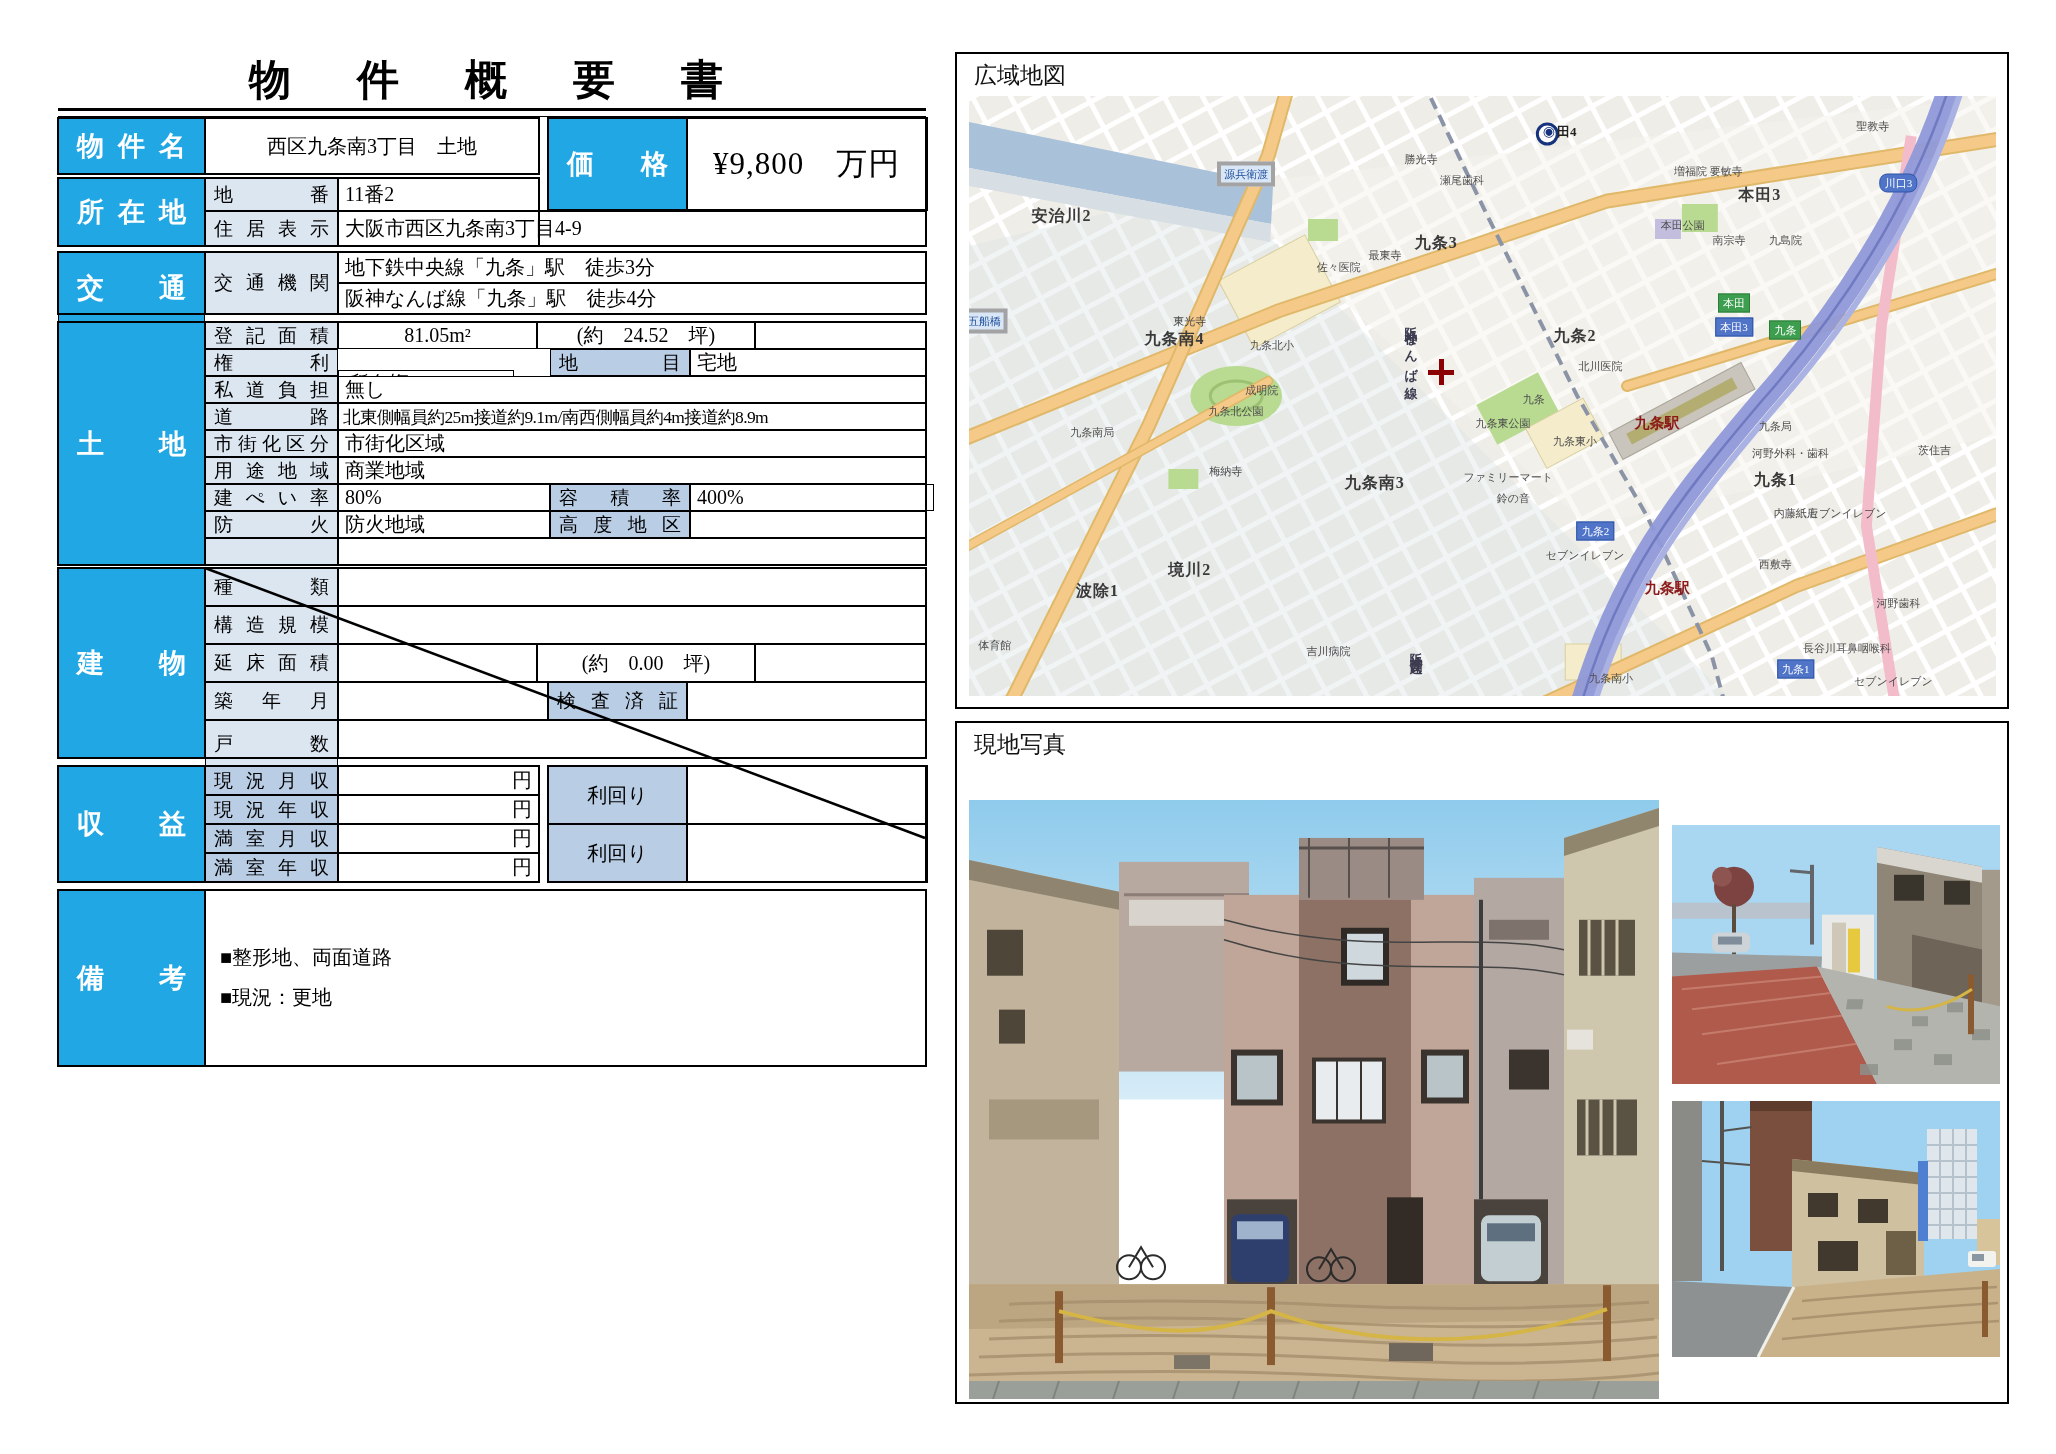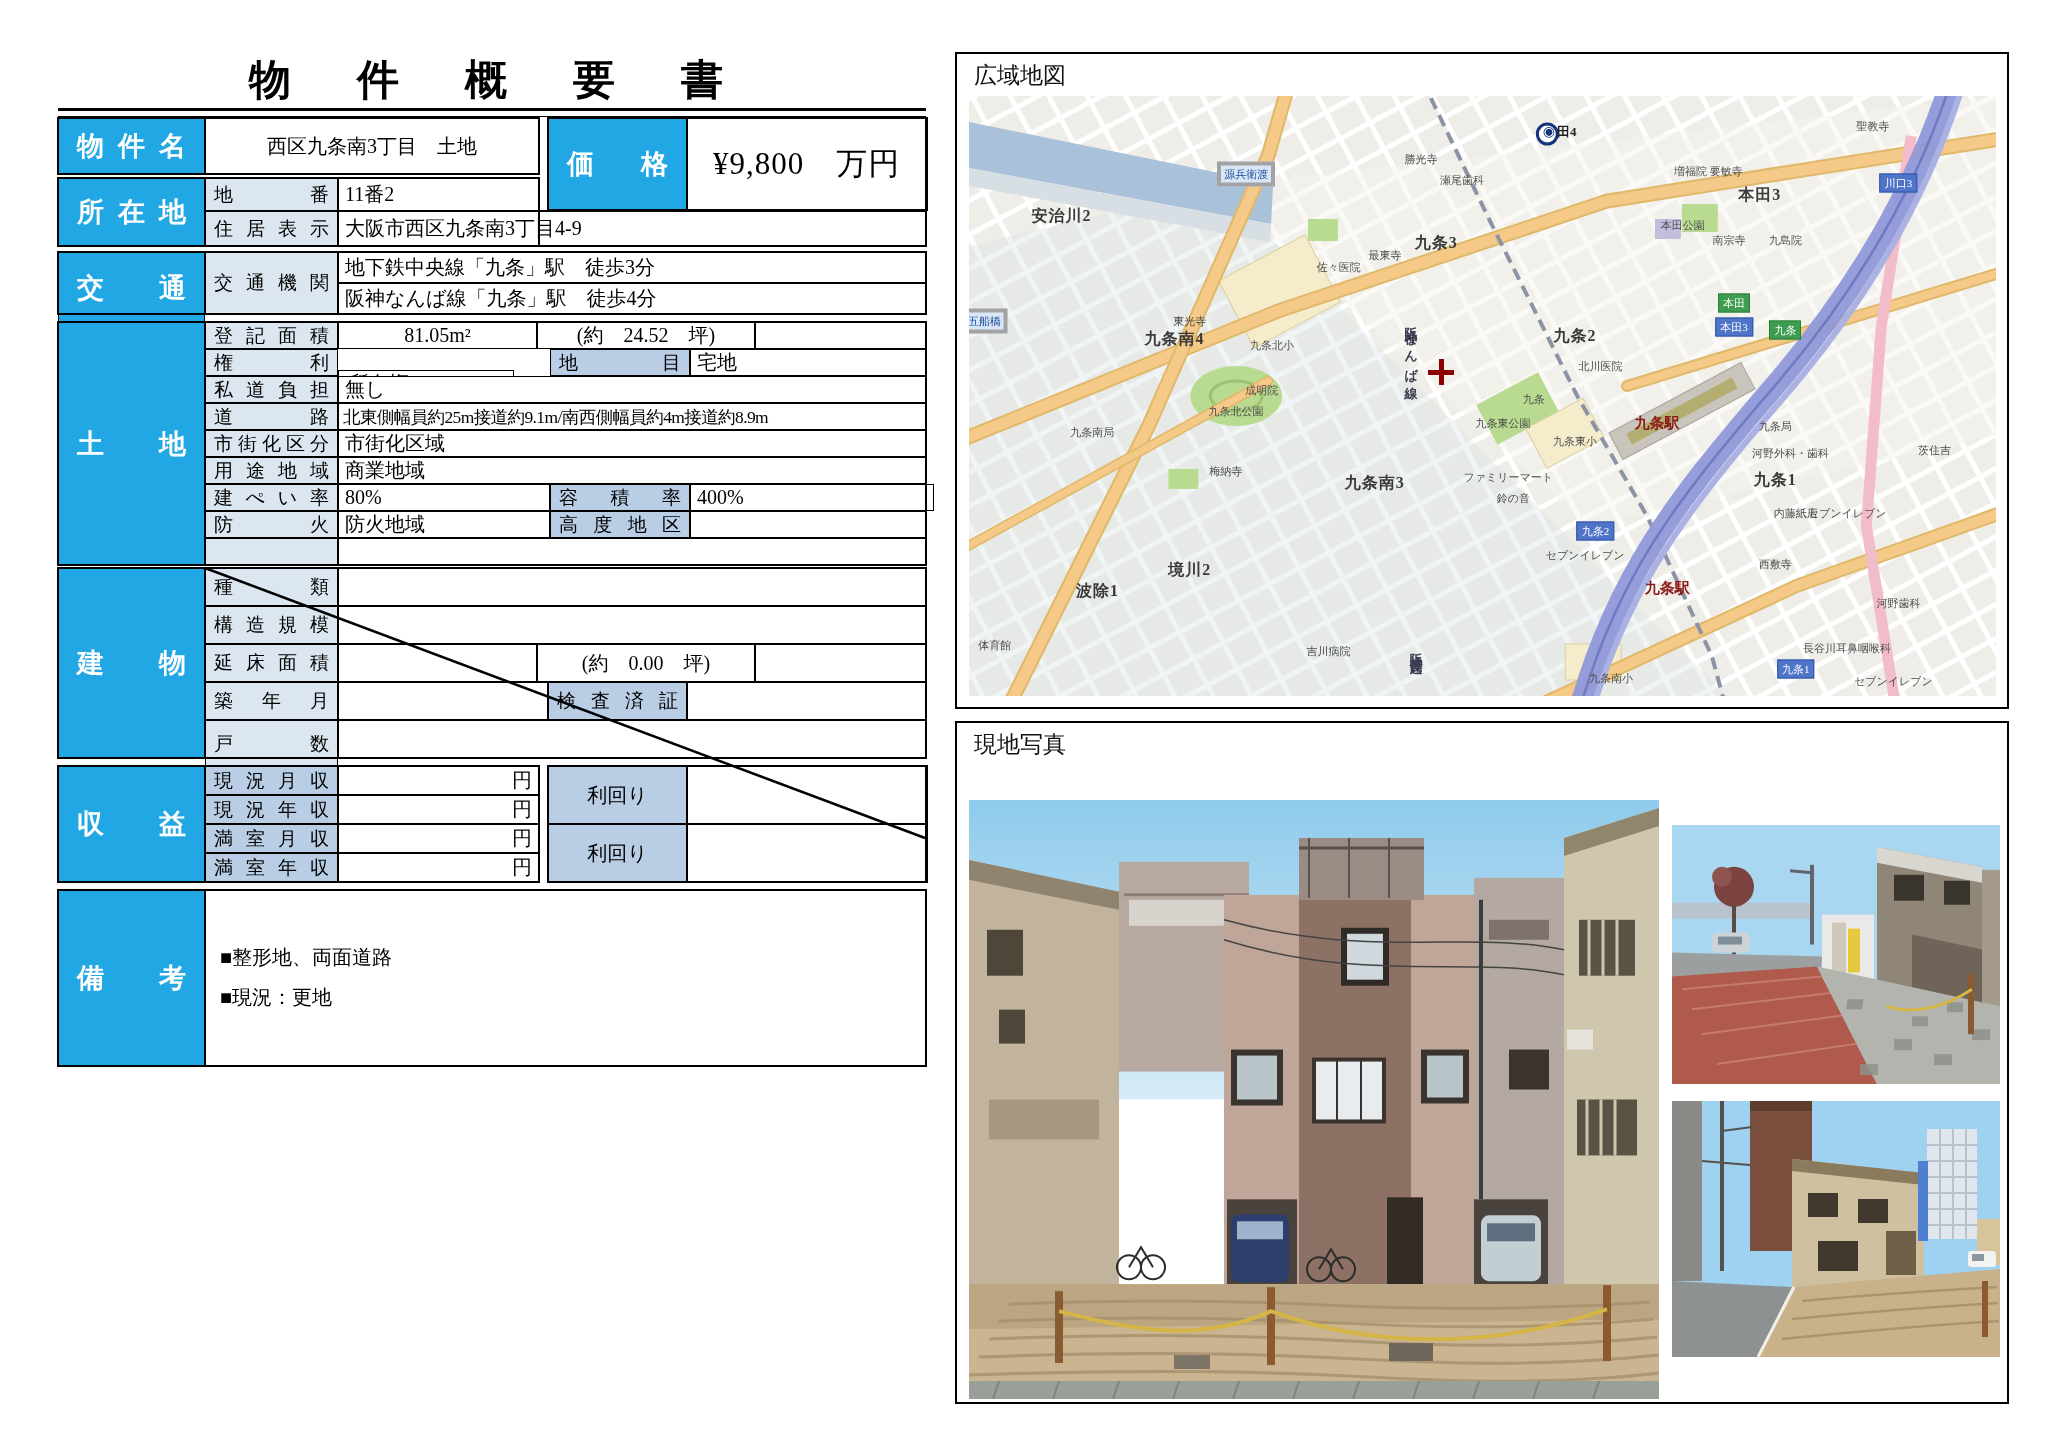--- a/index.html
+++ b/index.html
@@ -347,21 +347,21 @@
     <circle cx="580" cy="38" r="10" fill="#ffffff" stroke="#16337e" stroke-width="3"></circle>
   </svg>
   <div style="position:absolute;left:0;top:0;width:100%;height:100%;">
       <span class="ml badge-lblue" style="left: 27%; top: 13%;">源兵衛渡</span>
       <span class="ml area" style="left: 9%; top: 20%;">安治川2</span>
       <span class="ml poi" style="left: 44%; top: 10.5%;">勝光寺</span>
       <span class="ml poi" style="left: 48%; top: 14%;">瀬尾歯科</span>
       <span class="ml metro" style="left: 57.5%; top: 6%;">田4</span>
       <span class="ml poi" style="left: 72%; top: 12.5%;">増福院 要敏寺</span>
       <span class="ml area" style="left: 77%; top: 16.5%;">本田3</span>
-      <span class="ml badge-blue" style="left: 90.5%; top: 14.5%;">川口3</span>
+      <span class="ml badge-blue" style="left: 90.5%; top: 14.5%; border-radius: 8px;">川口3</span>
       <span class="ml poi" style="left: 88%; top: 5%;">聖教寺</span>
       <span class="ml poi" style="left: 69.5%; top: 21.5%;">本田公園</span>
       <span class="ml poi" style="left: 74%; top: 24%;">南宗寺</span>
       <span class="ml poi" style="left: 79.5%; top: 24%;">九島院</span>
       <span class="ml area" style="left: 45.5%; top: 24.5%;">九条3</span>
       <span class="ml poi" style="left: 36%; top: 28.5%;">佐々医院</span>
       <span class="ml poi" style="left: 40.5%; top: 26.5%;">最東寺</span>
       <span class="ml badge-lblue" style="left: 1.5%; top: 37.5%;">五船橋</span>
       <span class="ml poi" style="left: 21.5%; top: 37.5%;">東光寺</span>
       <span class="ml area" style="left: 20%; top: 40.5%;">九条南4</span>

